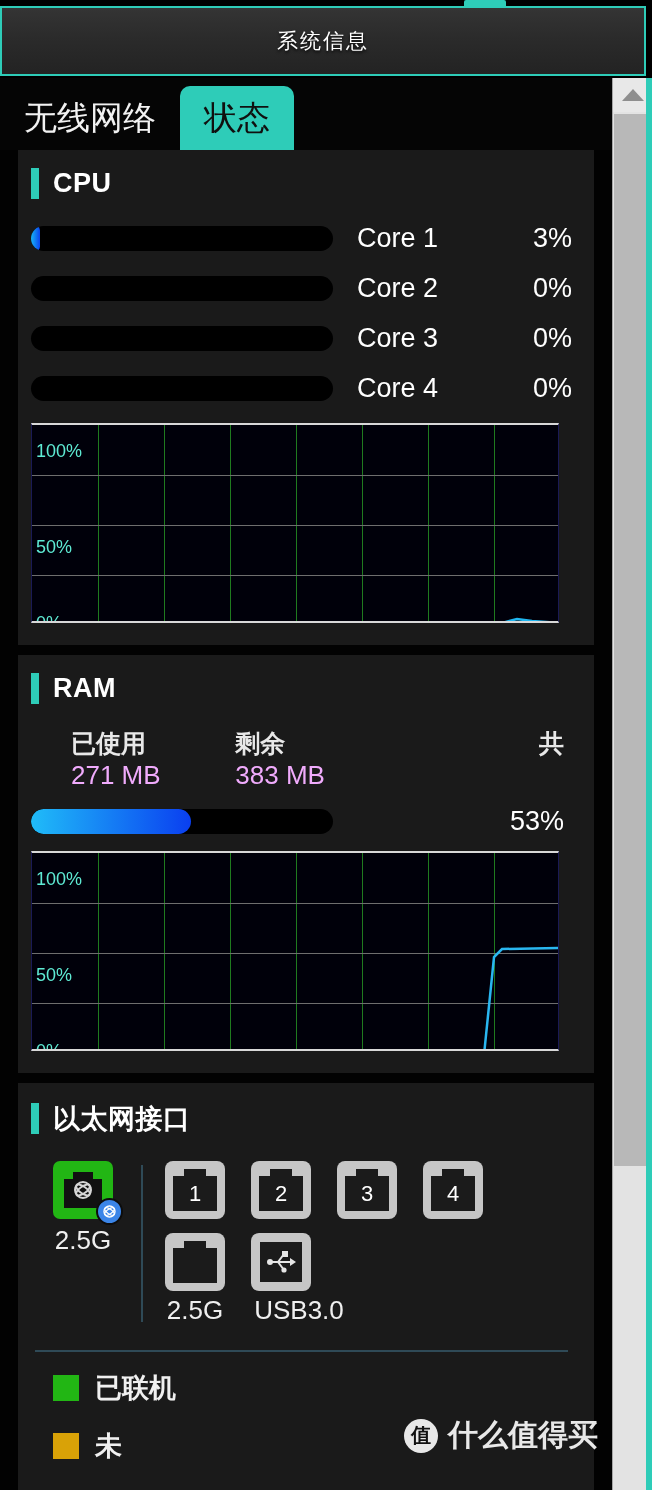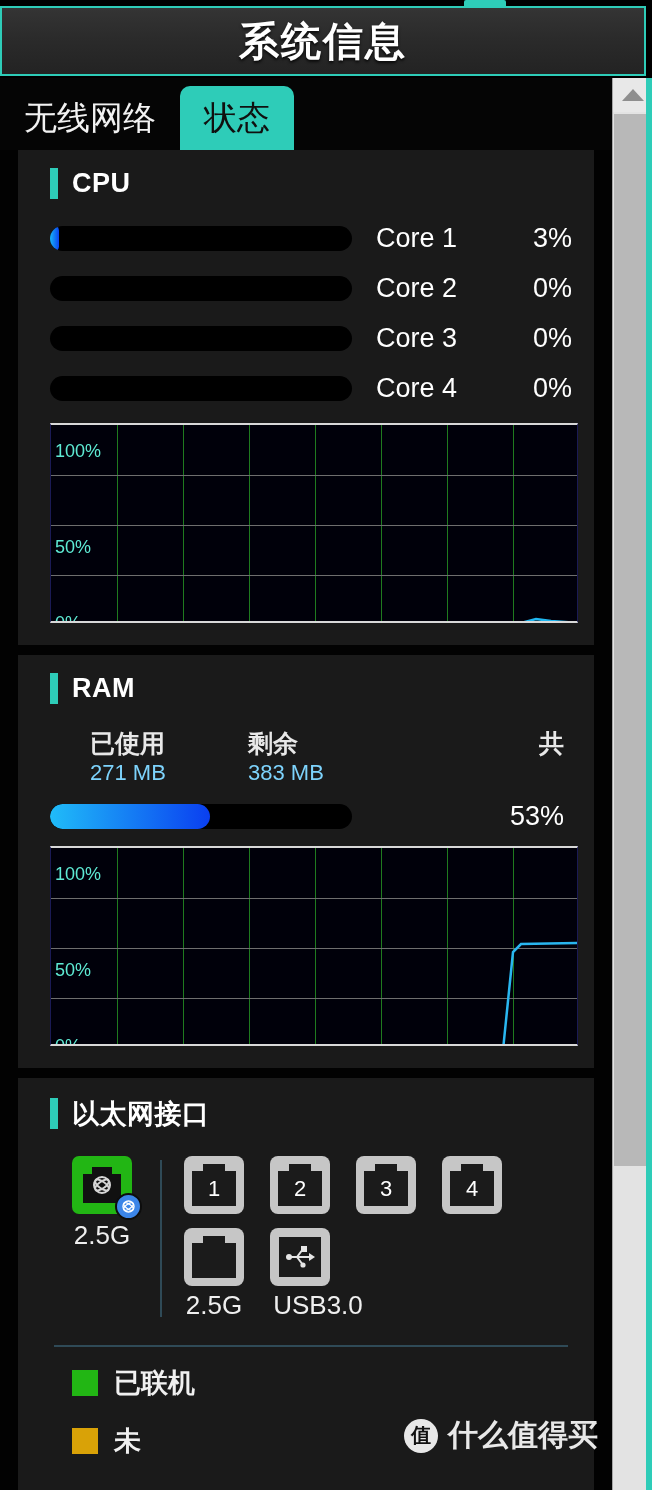--- a/index.html
+++ b/index.html
@@ -18,21 +18,21 @@
   }
 
   
   .header {
     position: absolute; left: 0; top: 6px; width: 646px; height: 70px;
     background: linear-gradient(180deg, #343434 0%, #2b2b2b 45%, #232323 100%);
     border: 2px solid #2ECCB8;
     display: flex; align-items: center; justify-content: center;
   }
   .header-title {
-    color: #ffffff; font-size: 40px; font-weight: bold; letter-spacing: 2px;
+    color: #ffffff; font-size: 21px; font-weight: normal; letter-spacing: 2px;
     text-shadow: 0 2px 3px rgba(0,0,0,.8);
   }
 
   
   .tabbar {
     position: absolute; left: 0; top: 78px; width: 612px; height: 72px;
     background: #050505;
     display: flex; align-items: flex-end;
   }
   .tab {
@@ -66,21 +66,21 @@
     background: #2ECCB8;
   }
 
   
   .content {
     position: absolute; left: 0; top: 150px; width: 612px; height: 1340px;
     background: #020202; overflow: hidden;
   }
 
   .card {
-    background: #1a1a1a; margin: 0 18px 10px 18px; padding: 18px 22px 22px 32px;
+    background: #1a1a1a; margin: 0 18px 10px 18px; padding: 18px 22px 22px 13px;
   }
   .card.first { margin-top: 0px; }
 
   .card-head { display: flex; align-items: center; gap: 14px; margin-bottom: 24px; }
   .card-accent { width: 8px; height: 31px; background: #2ECCB8; }
   .card-title { color: #fff; font-size: 27px; font-weight: bold; letter-spacing: .5px; }
 
   
   .core-row { display: flex; align-items: center; margin-bottom: 19px; }
   .core-bar {
@@ -104,21 +104,21 @@
   .gv { position: absolute; top: 0; bottom: 0; width: 1px; background: #1f7a1f; }
   .gh { position: absolute; left: 0; right: 0; height: 1px; background: #6e6e6e; }
   .glabel { position: absolute; left: 4px; color: #5eead4; font-size: 18px; margin-top: 12px; }
   .gsvg { position: absolute; left: 0; top: 0; }
 
   
   .ram-stats { display: flex; margin: 2px 0 10px 0; padding-left: 40px; }
   .ram-col { flex: 1; text-align: left; }
   .ram-col:last-child { text-align: right; padding-right: 8px; }
   .ram-label { color: #e8e8e8; font-size: 25px; font-weight: bold; line-height: 1.25; }
-  .ram-value { color: #7dd3fc; font-size: 22px; line-height: 1.25; }
+  .ram-value { color: #f0abfc; font-size: 26px; line-height: 1.25; }
 
   .ram-bar-row { display: flex; align-items: center; margin-top: 14px; }
   .ram-bar {
     width: 302px; height: 25px; background: #000000; border-radius: 13px;
     overflow: hidden; flex: none;
   }
   .ram-fill {
     height: 100%; border-radius: 13px;
     background: linear-gradient(90deg, #20bcf8 0%, #0a3ff0 100%);
   }

